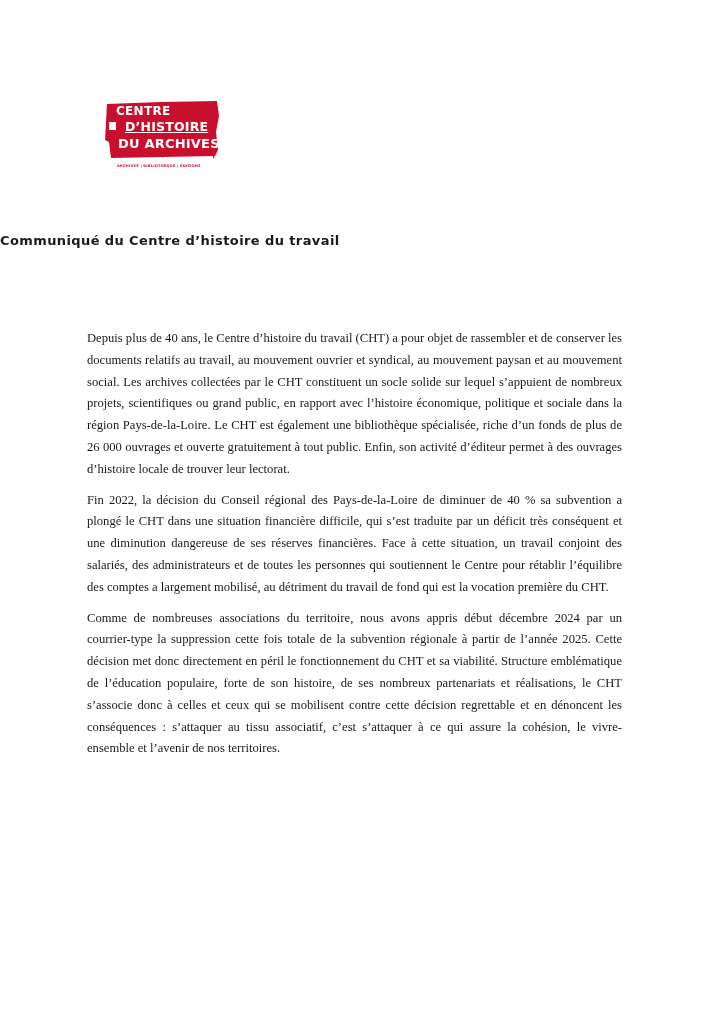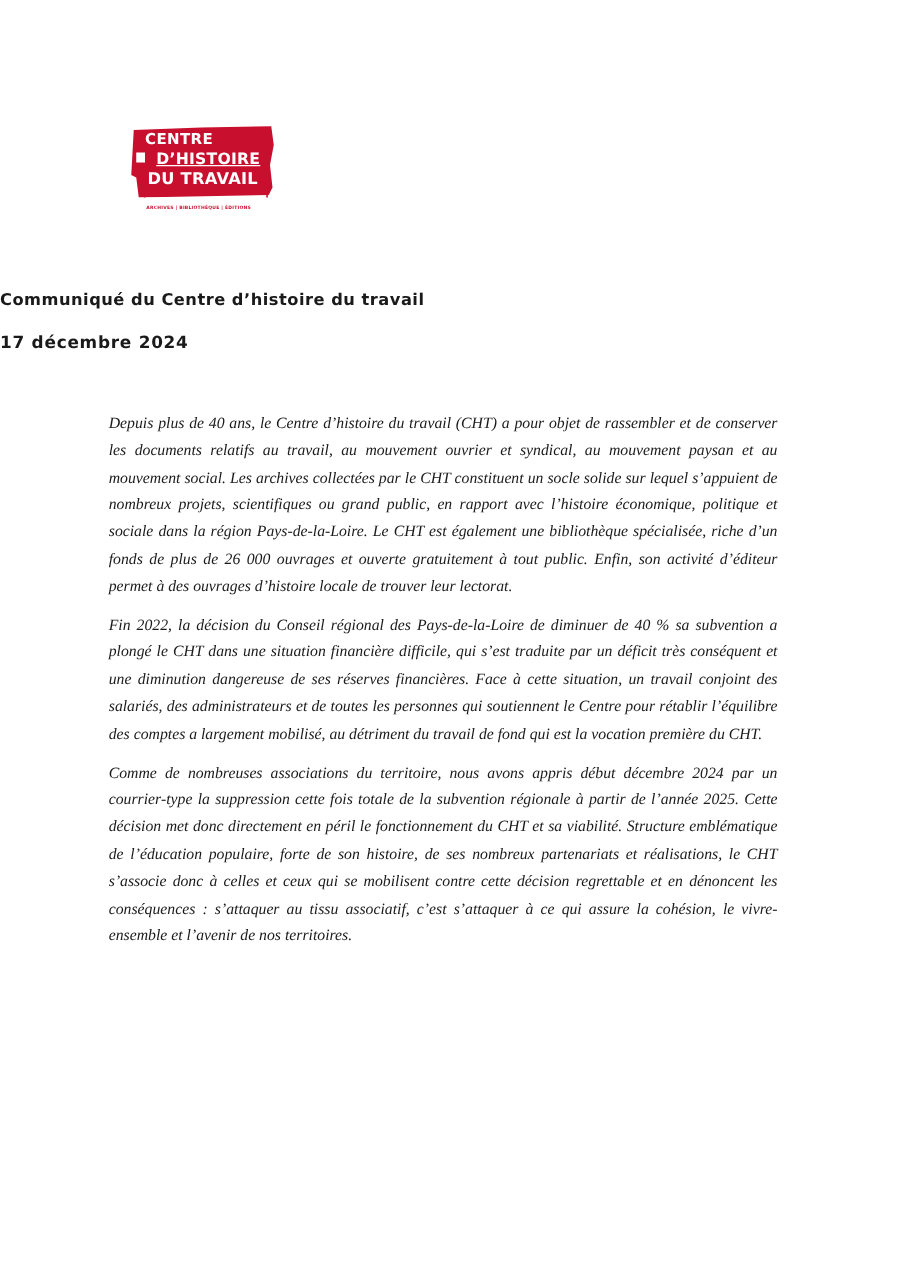--- a/index.html
+++ b/index.html
@@ -17,44 +17,43 @@
       font-family: "DejaVu Sans", sans-serif; font-weight: bold; letter-spacing: 0.2px; white-space: nowrap; }
 
     .title { position: absolute; left: 0; width: 724px; text-align: left;
       font-family: "DejaVu Sans", sans-serif; font-weight: bold; color: #1a1a1a; }
     .title-main { top: 233px; font-size: 13px; letter-spacing: 0.4px; }
     .title-date { top: 266px; font-size: 13.5px; letter-spacing: 0.6px; }
 
     .body { position: absolute; left: 87px; top: 328px; width: 551px;
       font-family: "Liberation Serif", serif; font-size: 12.6px; line-height: 21.8px;
       color: #1a1a1a; text-align: justify; }
-    .body p { margin: 0 16px 9px 0; font-style: italic; }
+    .body p { margin: 0 16px 9px 0; }
   </style>
 </head>
 <body>
 
 <div class="page">
 
   <div class="logo">
     <svg class="logo-flag" viewBox="0 0 118 58" width="118" height="58">
       <path d="M4,4 L58,2 L114,1 L116,16 L113,32 L115,50 L112,56 L60,57 L8,58 L6,42 L2,40 L3,22 Z" fill="#c8102e"></path>
       <rect x="6" y="22" width="7" height="8" fill="#ffffff"></rect>
       <rect x="12" y="52" width="1.3" height="12" fill="#c8102e" transform="translate(0,4)"></rect>
       <rect x="110" y="52" width="1.3" height="12" fill="#c8102e" transform="translate(0,4)"></rect>
     </svg>
     <div class="logo-text">
       <div class="logo-line1">CENTRE</div>
       <div class="logo-line2">D’HISTOIRE</div>
-      <div class="logo-line3">DU TRAVAIL</div>
+      <div class="logo-line3">DU ARCHIVES</div>
     </div>
     <div class="logo-sub">ARCHIVES | BIBLIOTHÈQUE | ÉDITIONS</div>
   </div>
 
   <div class="title title-main">Communiqué du Centre d’histoire du travail</div>
-  <div class="title title-date">17 décembre 2024</div>
 
   <div class="body">
     <p>Depuis plus de 40 ans, le Centre d’histoire du travail (CHT) a pour objet de rassembler et de conserver les documents relatifs au travail, au mouvement ouvrier et syndical, au mouvement paysan et au mouvement social. Les archives collectées par le CHT constituent un socle solide sur lequel s’appuient de nombreux projets, scientifiques ou grand public, en rapport avec l’histoire économique, politique et sociale dans la région Pays-de-la-Loire. Le CHT est également une bibliothèque spécialisée, riche d’un fonds de plus de 26 000 ouvrages et ouverte gratuitement à tout public. Enfin, son activité d’éditeur permet à des ouvrages d’histoire locale de trouver leur lectorat.</p>
     <p>Fin 2022, la décision du Conseil régional des Pays-de-la-Loire de diminuer de 40 % sa subvention a plongé le CHT dans une situation financière difficile, qui s’est traduite par un déficit très conséquent et une diminution dangereuse de ses réserves financières. Face à cette situation, un travail conjoint des salariés, des administrateurs et de toutes les personnes qui soutiennent le Centre pour rétablir l’équilibre des comptes a largement mobilisé, au détriment du travail de fond qui est la vocation première du CHT.</p>
     <p>Comme de nombreuses associations du territoire, nous avons appris début décembre 2024 par un courrier-type la suppression cette fois totale de la subvention régionale à partir de l’année 2025. Cette décision met donc directement en péril le fonctionnement du CHT et sa viabilité. Structure emblématique de l’éducation populaire, forte de son histoire, de ses nombreux partenariats et réalisations, le CHT s’associe donc à celles et ceux qui se mobilisent contre cette décision regrettable et en dénoncent les conséquences : s’attaquer au tissu associatif, c’est s’attaquer à ce qui assure la cohésion, le vivre-ensemble et l’avenir de nos territoires.</p>
   </div>
 
 </div>
 
 </body></html>

